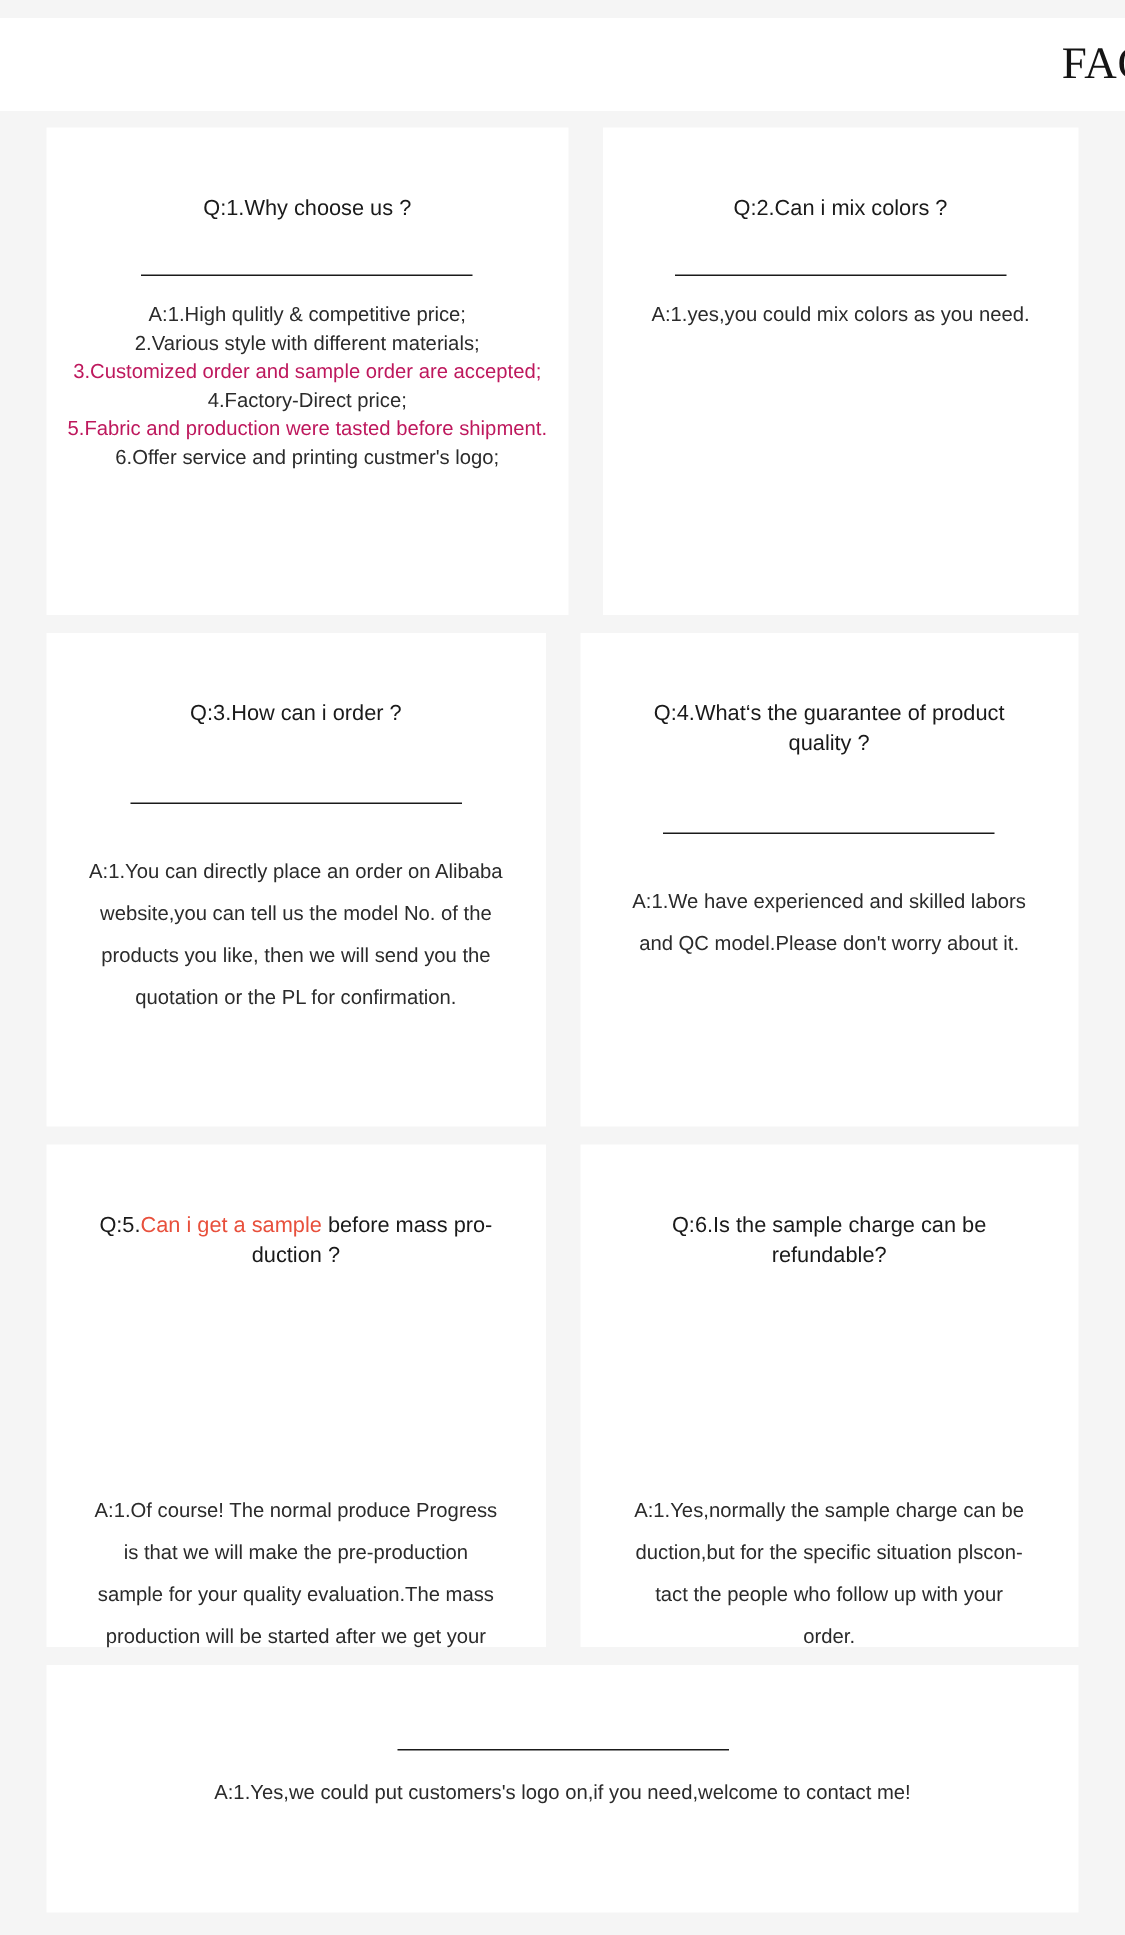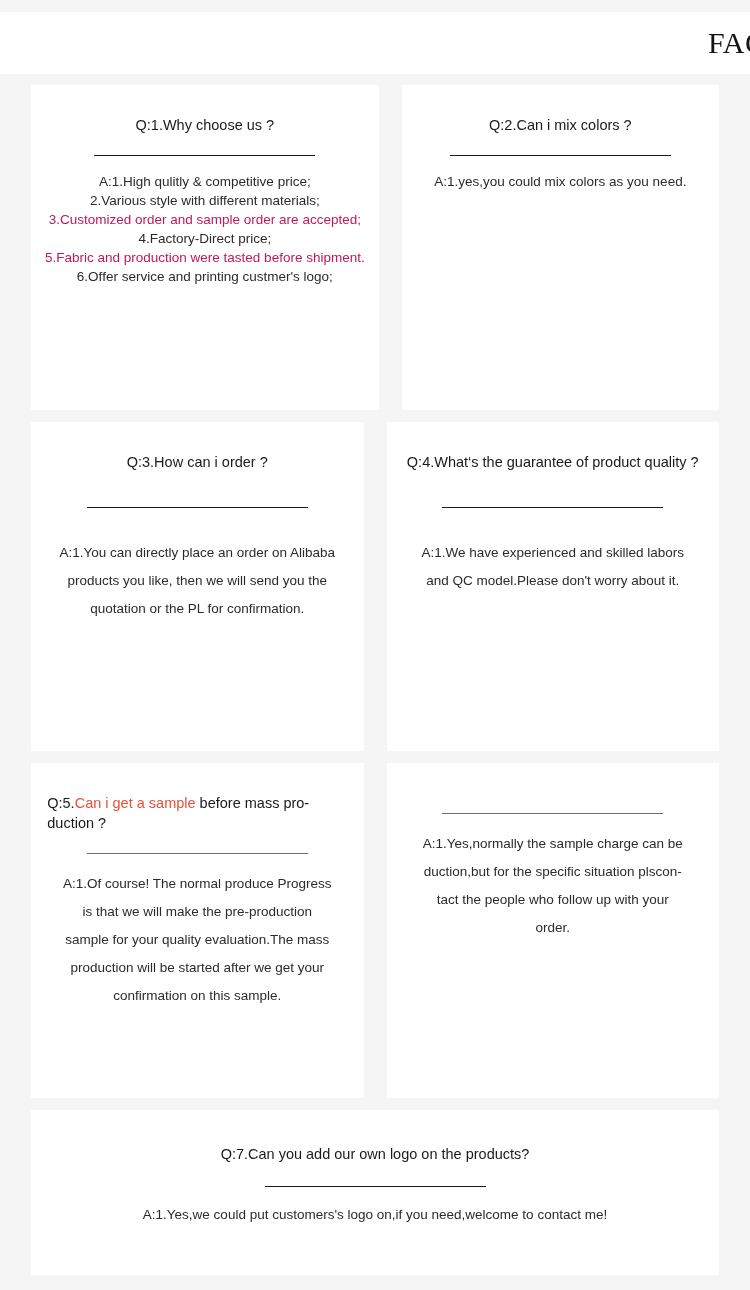--- a/index.html
+++ b/index.html
@@ -54,29 +54,29 @@
     background: #ffffff;
     box-sizing: border-box;
     padding: 30px 14px 18px 14px;
     flex: 1 1 0;
     display: flex;
     flex-direction: column;
     align-items: center;
   }
   .card.h1 { height: 325px; }
   .card.h2 { height: 329px; gap: 15px; }
-  .card.h3 { height: 335px; }
+  .card.h3 { height: 335px; gap: 48px; }
   .card.wide { width: 688px; height: 165px; flex: none; padding-top: 34px; }
 
   .q {
     font-size: 14.5px;
     color: #1a1a1a;
-    text-align: left;
+    text-align: center;
     line-height: 20px;
-    margin: 0;
+    margin: 14px;
     max-width: 300px;
   }
   .card.wide .q { max-width: 620px; }
 
   .divider {
     width: 221px;
     height: 1px;
     background: #1a1a1a;
     margin: 20px 0 16px 0;
   }
@@ -132,20 +132,21 @@
 
     </div>
 
     <div class="row">
 
       <div class="card h2">
         <div class="q">Q:3.How can i order ?</div>
         <div class="divider"></div>
         <div class="a-block loose">
           <span class="a-line">A:1.You can directly place an order on Alibaba</span>
+          <span class="a-line">website,you can tell us the model No. of the</span>
           <span class="a-line">products you like, then we will send you the</span>
           <span class="a-line">quotation or the PL for confirmation.</span>
         </div>
       </div>
 
       <div class="card h2">
         <div class="q">Q:4.What‘s the guarantee of product quality ?</div>
         <div class="divider"></div>
         <div class="a-block loose">
           <span class="a-line">A:1.We have experienced and skilled labors</span>
@@ -163,34 +164,34 @@
         <div class="a-block loose">
           <span class="a-line">A:1.Of course! The normal produce Progress</span>
           <span class="a-line">is that we will make the pre-production</span>
           <span class="a-line">sample for your quality evaluation.The mass</span>
           <span class="a-line">production will be started after we get your</span>
           <span class="a-line">confirmation on this sample.</span>
         </div>
       </div>
 
       <div class="card h3">
+        <div class="q">Q:6.Is the sample charge can be refundable?</div>
         <div class="divider soft"></div>
         <div class="a-block loose">
           <span class="a-line">A:1.Yes,normally the sample charge can be</span>
           <span class="a-line">duction,but for the specific situation plscon-</span>
           <span class="a-line">tact the people who follow up with your</span>
           <span class="a-line">order.</span>
         </div>
       </div>
 
     </div>
 
     <div class="row">
       <div class="card wide">
-        <div class="q">Q:7.Can you add our own logo on the products?</div>
         <div class="divider"></div>
         <div class="a-block">
           <span class="a-line">A:1.Yes,we could put customers's logo on,if you need,welcome to contact me!</span>
         </div>
       </div>
     </div>
 
   </div>
 </div>
 

